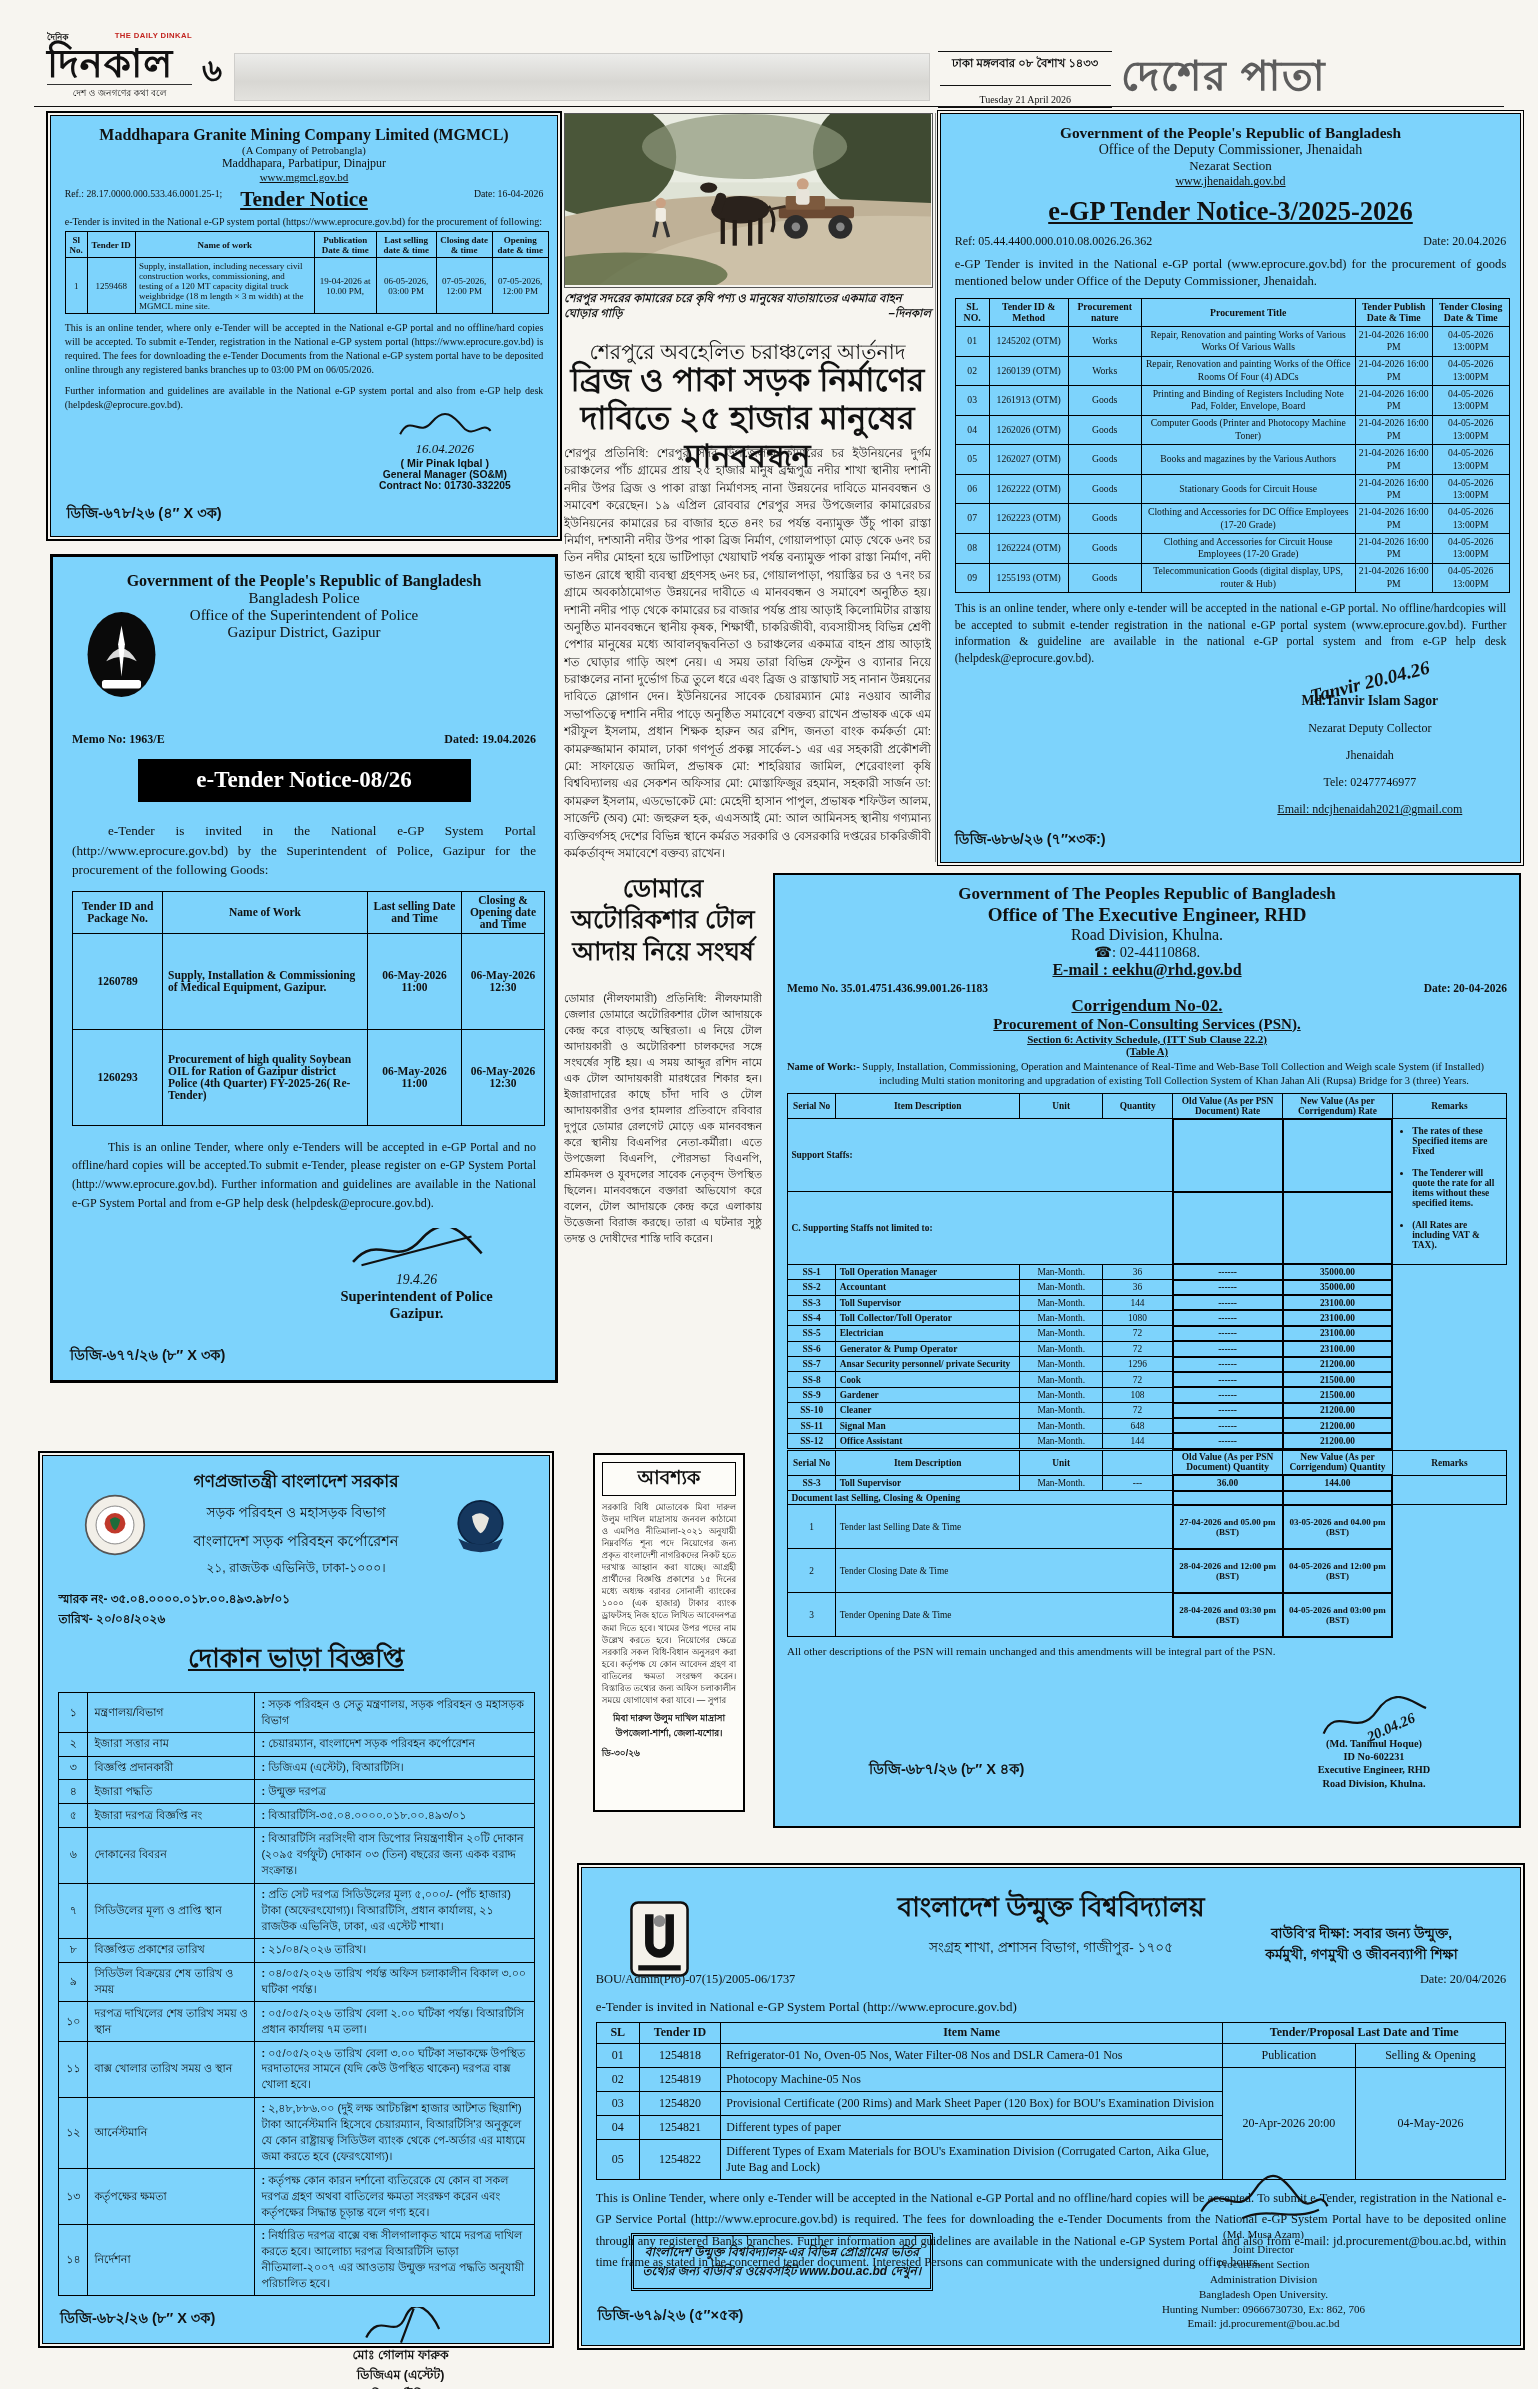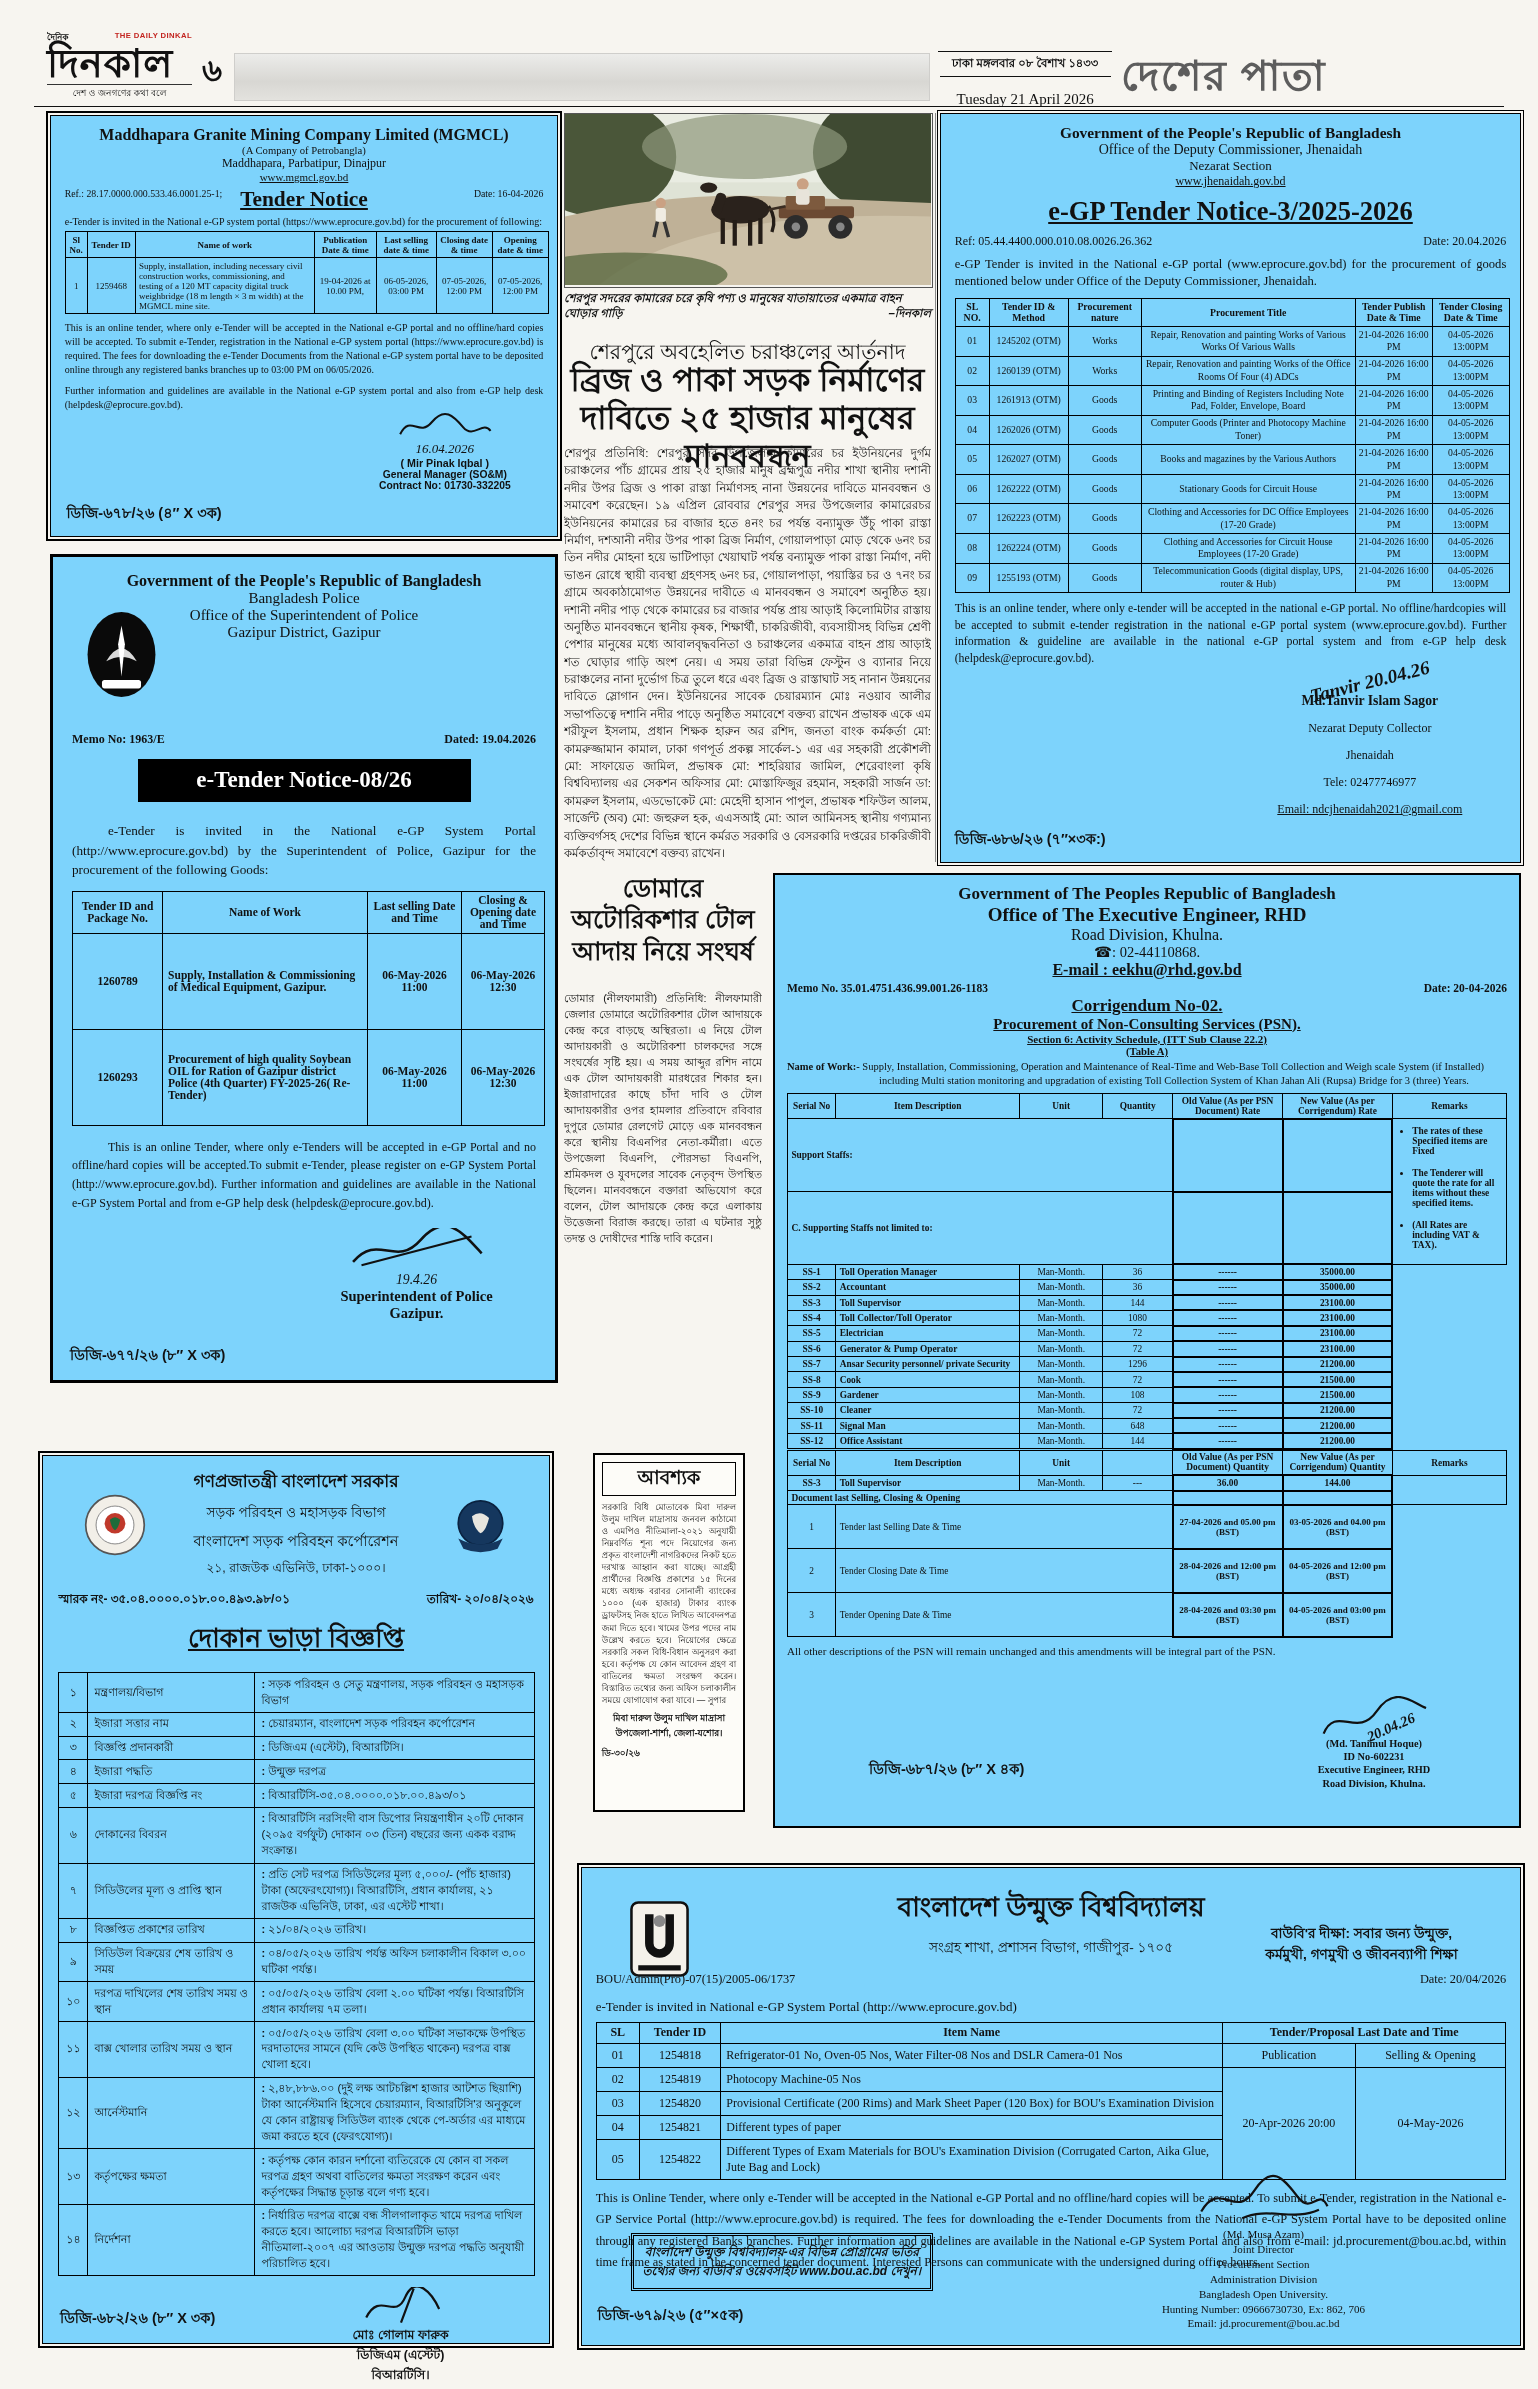--- a/index.html
+++ b/index.html
@@ -22,21 +22,21 @@
   #masthead-rule{left:34px;top:106px;width:1470px;height:0;border-top:1.7px solid #111;}
   #brand-block{left:47px;top:31px;width:145px;}
   #brand-super{font-size:8.5px;font-weight:bold;}
   #brand-en{font-size:7.7px;font-weight:bold;color:#c3241f;letter-spacing:0.4px;}
   #brand-name{font-size:39px;font-weight:bold;line-height:.95;letter-spacing:0.9px;}
   #brand-tag{font-size:9px;text-align:center;border-top:0.9px solid #333;margin-top:1.7px;padding-top:0.9px;}
   #page-num{left:202px;top:46px;font-size:31px;font-weight:bold;}
   #ad-banner{left:234px;top:53px;width:694px;height:46px;background:linear-gradient(180deg,#ececea,#d8d7d3 60%,#e3e2de);border:0.9px solid #cfcecb;}
   #date-box{left:938px;top:51px;width:171px;border-top:1.7px solid #111;border-bottom:1.7px solid #111;padding:2.6px 1.7px;text-align:center;}
   #date-bn{font-size:11.5px;font-weight:bold;}
-  #date-en{font-size:15px;border-top:0.9px solid #111;margin-top:2px;padding-top:14px;}
+  #date-en{font-size:10px;border-top:0.9px solid #111;margin-top:11px;padding-top:8px;}
   #section-title{left:1121px;top:44px;font-size:41px;font-weight:bold;color:#5d5d5d;letter-spacing:1.7px;}
   
   #mgmcl{left:50px;top:115px;width:508px;height:422px;padding:10.3px 13.7px;}
   #mgmcl .h1{font-size:16px;font-weight:bold;}
   #mgmcl .h2{font-size:10.7px;}
   #mgmcl .h3{font-size:12px;}
   #mgmcl .h4{font-size:11px;text-decoration:underline;}
   #mgmcl .meta{font-size:9.8px;margin-top:5.1px;}
   #mgmcl .title{font-size:21.4px;font-weight:bold;text-decoration:underline;margin:-12px 0 3.4px 0;}
   #mgmcl .intro{font-size:10px;}
@@ -58,21 +58,21 @@
   #police td{padding:5.1px;}
   #police p{font-size:12px;line-height:1.55;text-indent:36px;margin:12px 0 0;}
   #police .sig{width:239px;margin:15.4px 0 0 auto;text-align:center;}
   #police .sig .rl{font-size:14.5px;font-weight:bold;}
   
   #brtc{left:42px;top:1455px;width:508px;height:889px;padding:12px 15.4px;}
   #brtc .h1{font-size:17px;font-weight:bold;}
   #brtc .h2{font-size:13.7px;}
   #brtc .h3{font-size:14.5px;}
   #brtc .h4{font-size:12.4px;}
-  #brtc .meta{font-size:12px;font-weight:bold;margin-top:10.3px;}
+  #brtc .meta{font-size:12px;font-weight:bold;margin-top:10.3px;flex-direction:column;}
   #brtc .title{font-size:26px;font-weight:bold;text-decoration:underline;margin-top:8.5px;}
   #brtc table{width:100%;font-size:11px;margin-top:10.3px;}
   #brtc td{padding:3.4px 6px;line-height:1.45;}
   #brtc td.v::before{content:": ";font-weight:bold;}
   #brtc .sig{width:214px;margin:10.3px 26px 0 auto;text-align:center;}
   #brtc .sig div{font-size:12.4px;font-weight:bold;}
   
   #photo{left:564px;top:113px;width:367px;height:173px;border:0.9px solid #555;}
   #caption{left:564px;top:291px;width:367px;font-size:11.5px;font-weight:bold;font-style:italic;line-height:1.3;}
   #kicker{left:564px;top:337px;width:367px;text-align:center;font-size:20.5px;}

